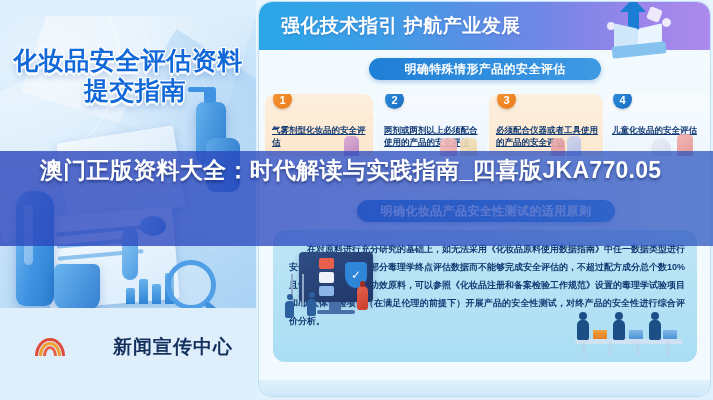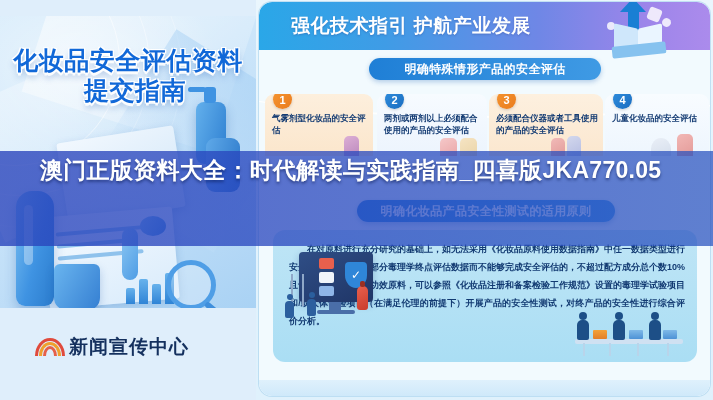--- a/index.html
+++ b/index.html
@@ -95,21 +95,21 @@
     border-radius:13px; background:#f2fafe; overflow:hidden;
     box-shadow:0 0 0 1px rgba(160,205,235,.55);
   }
   
   #hdr{
     position:absolute; left:0; top:0; width:451px; height:48px;
     background:linear-gradient(90deg,#2aa7e8 0%,#3f9ce6 28%,#6f87e6 62%,#9d85ea 86%,#ab8bec 100%);
     border-radius:13px 13px 0 0;
   }
   #hdr-title{
-    position:absolute; left:32px; top:11px; font-size:19px; font-weight:bold; color:#ffffff;
+    position:absolute; left:22px; top:11px; font-size:19px; font-weight:bold; color:#ffffff;
     letter-spacing:.5px; text-shadow:0 1px 2px rgba(40,60,140,.35);
   }
   
   #hdr-icon{ position:absolute; right:36px; top:2px; width:70px; height:60px; }
   #hdr-icon .bk{ position:absolute; border-radius:2px; }
   .bk-l{ left:10px; top:22px; width:24px; height:26px; background:#cfe7fb; transform:skewY(12deg); }
   .bk-r{ left:34px; top:22px; width:24px; height:26px; background:#eaf5ff; transform:skewY(-12deg); }
   .bk-base{ left:8px; top:40px; width:54px; height:12px; background:#86c2ef; border-radius:2px; transform:rotate(-6deg);}
   .arrow-up{ position:absolute; left:24px; top:6px; width:11px; height:34px; background:#1a7fd4; }
   .arrow-up::before{ content:""; position:absolute; left:-8px; top:-12px;
@@ -146,22 +146,22 @@
   .c3{ left:226px; width:114px; background:linear-gradient(180deg,#fdf0df,#fbe7cf); }
   .c4{ left:342px; width:104px; background:linear-gradient(180deg,#f8fcff,#eef6fe); }
   .num{
     position:absolute; left:8px; top:-4px; width:19px; height:19px; border-radius:50%;
     color:#fff; font-size:11px; font-weight:bold; display:flex; align-items:center; justify-content:center;
     box-shadow:0 1px 3px rgba(0,0,0,.18);
   }
   .num.orange{ background:linear-gradient(135deg,#f59532,#ea7c1d); }
   .num.blue{ background:linear-gradient(135deg,#2f8ede,#1b6dc0); }
   .card-txt{
-    position:absolute; left:7px; top:18px; right:5px;
-    font-size:8.5px; font-weight:bold; color:#123a72; line-height:1.42;
+    position:absolute; left:7px; top:30px; right:5px;
+    font-size:8.5px; font-weight:bold; color:#123a72; line-height:1.42;text-decoration:underline;
   }
   .mini{ position:absolute; bottom:-4px; border-radius:5px 5px 3px 3px; opacity:.9; }
   .m-a{ right:14px; width:15px; height:24px; background:linear-gradient(150deg,#d9a8d6,#b07ab8); }
   .m-b{ right:30px; width:17px; height:22px; background:linear-gradient(150deg,#f6c3c3,#e89a9a); }
   .m-c{ right:10px; width:17px; height:22px; background:linear-gradient(150deg,#f6e2bd,#e9cf9b); }
   .m-d{ right:22px; width:14px; height:24px; background:linear-gradient(150deg,#cfd6f0,#a9b4e2); }
   .m-e{ right:38px; width:14px; height:22px; background:linear-gradient(150deg,#f0b5b5,#dd8e8e); }
   .m-f{ right:16px; width:16px; height:26px; background:linear-gradient(150deg,#f2b0ad,#e08d8a); }
   .m-g{ right:38px; width:20px; height:22px; background:linear-gradient(160deg,#e9eef6,#cfd9e8); border-radius:50% 50% 4px 4px;}
 
@@ -224,21 +224,21 @@
     color:#ffffff; font-size:23px; font-weight:bold; line-height:1.42;
     text-align:left; letter-spacing:.3px;
     text-shadow:0 2px 3px rgba(10,25,80,.55);
   }
 
   
   #logo-wrap{ position:absolute; left:34px; top:334px; display:flex; align-items:center; z-index:20; }
   #nmpa-text{ font-size:25px; font-weight:bold; color:#14305e; letter-spacing:-.5px; }
   #rainbow{ position:relative; width:30px; height:18px; margin:0 4px 0 1px; }
   #rainbow i{ position:absolute; bottom:0; left:0; border-radius:50% 50% 0 0 / 100% 100% 0 0; display:block; }
-  #logo-cn{ font-size:19px; font-weight:bold; color:#14305e; letter-spacing:1px; }
+  #logo-cn{ font-size:19px; font-weight:bold; color:#14305e; letter-spacing:1px;margin-left:44px; }
 </style>
 </head>
 <body>
 
 <div id="stage">
 
   <div id="left-panel">
     <div class="arc a1"></div>
     <div class="arc a2"></div>
     <div class="arc a3"></div>

